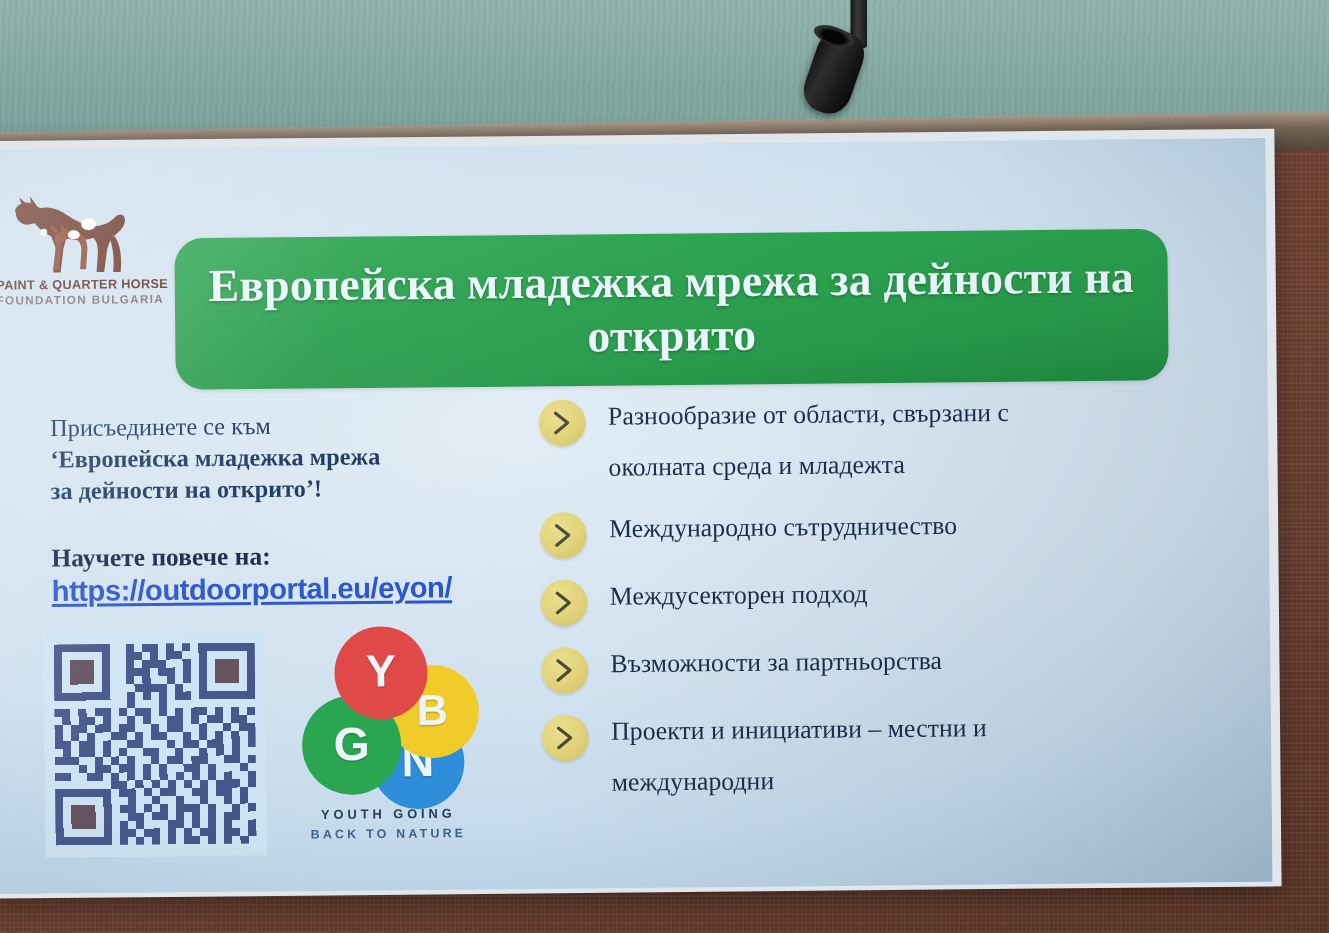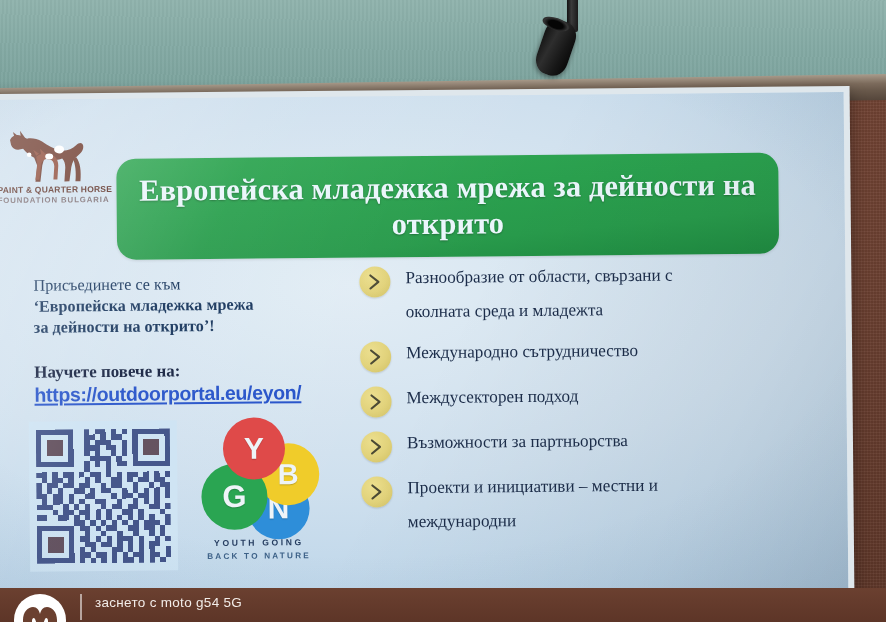--- a/index.html
+++ b/index.html
@@ -508,25 +508,14 @@
           <div class="bullet-cont">международни</div>
         </div>
 
       </div>
     </div>
 
     <div class="screen-sheen"></div>
     <div class="screen-vign"></div>
   </div>
 
-  <div class="wm-bar">
-    <div class="wm-logo">
-      <svg width="38" height="34" viewBox="0 0 38 34">
-        <path d="M2 34 L2 14 C2 6 7 1 12 1 C16 1 18 4 19 8 C20 4 22 1 26 1
-                 C31 1 36 6 36 14 L36 34 L27 34 L27 15 C27 12 25 11 24 13 L19 26
-                 L14 13 C13 11 11 12 11 15 L11 34 Z" fill="#6b4030"></path>
-      </svg>
-    </div>
-    <div class="wm-div"></div>
-    <div class="wm-text">заснето с moto g54 5G</div>
-  </div>
 
 </div>
 
 </body></html>

